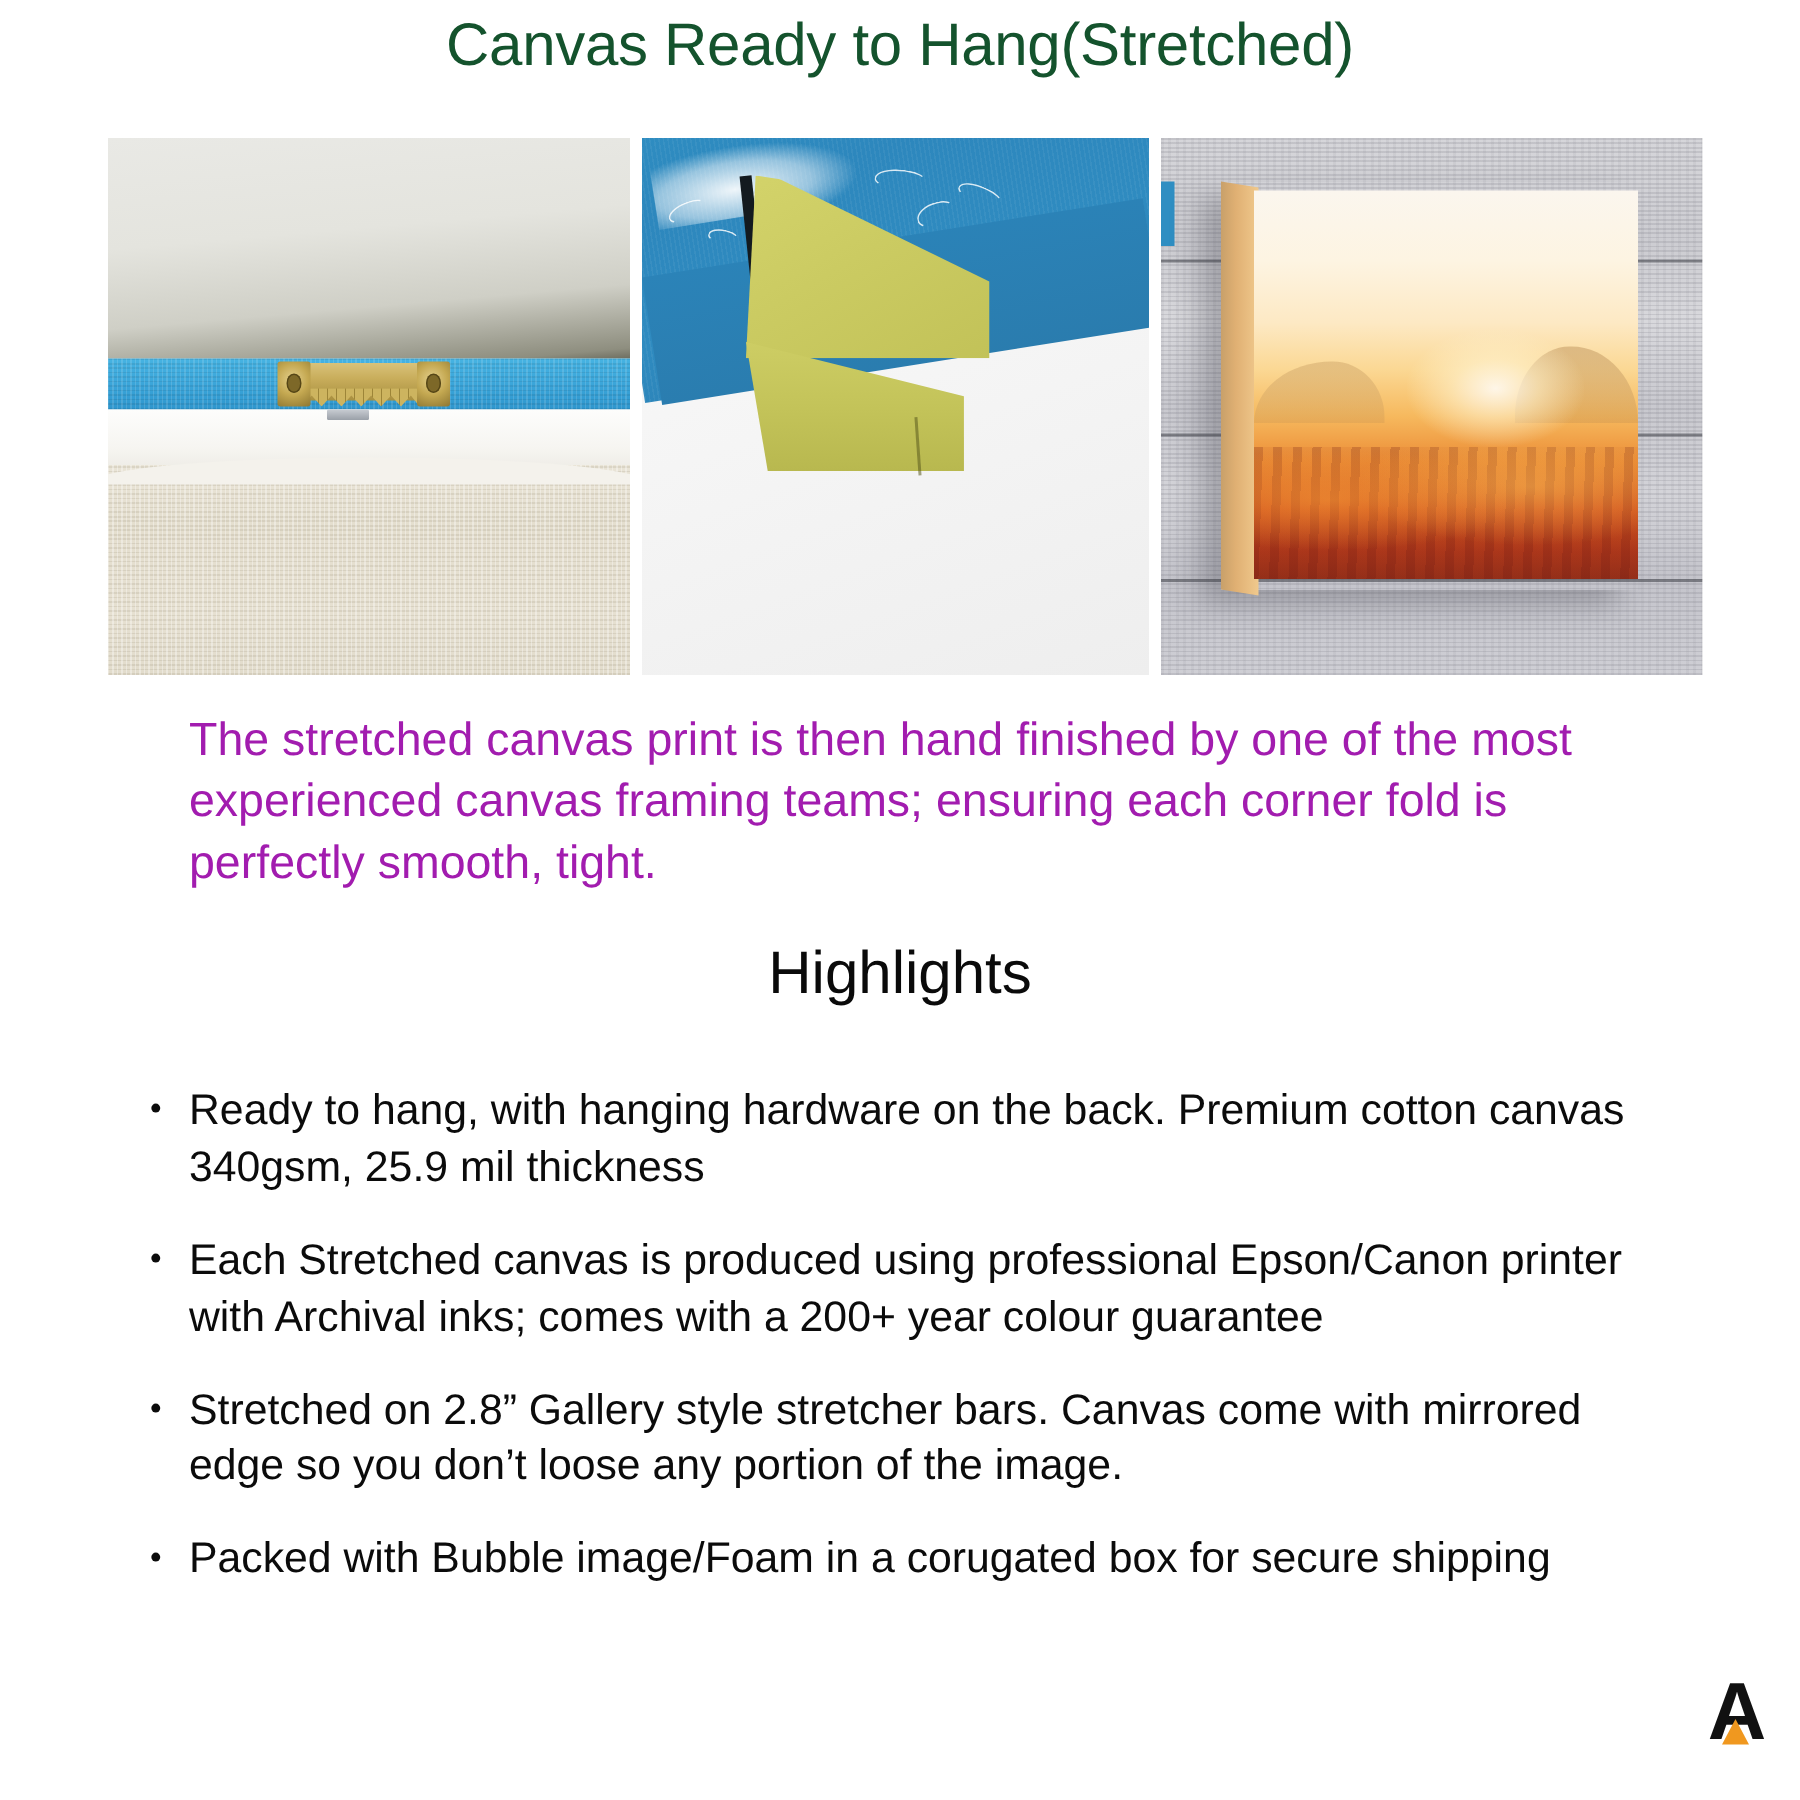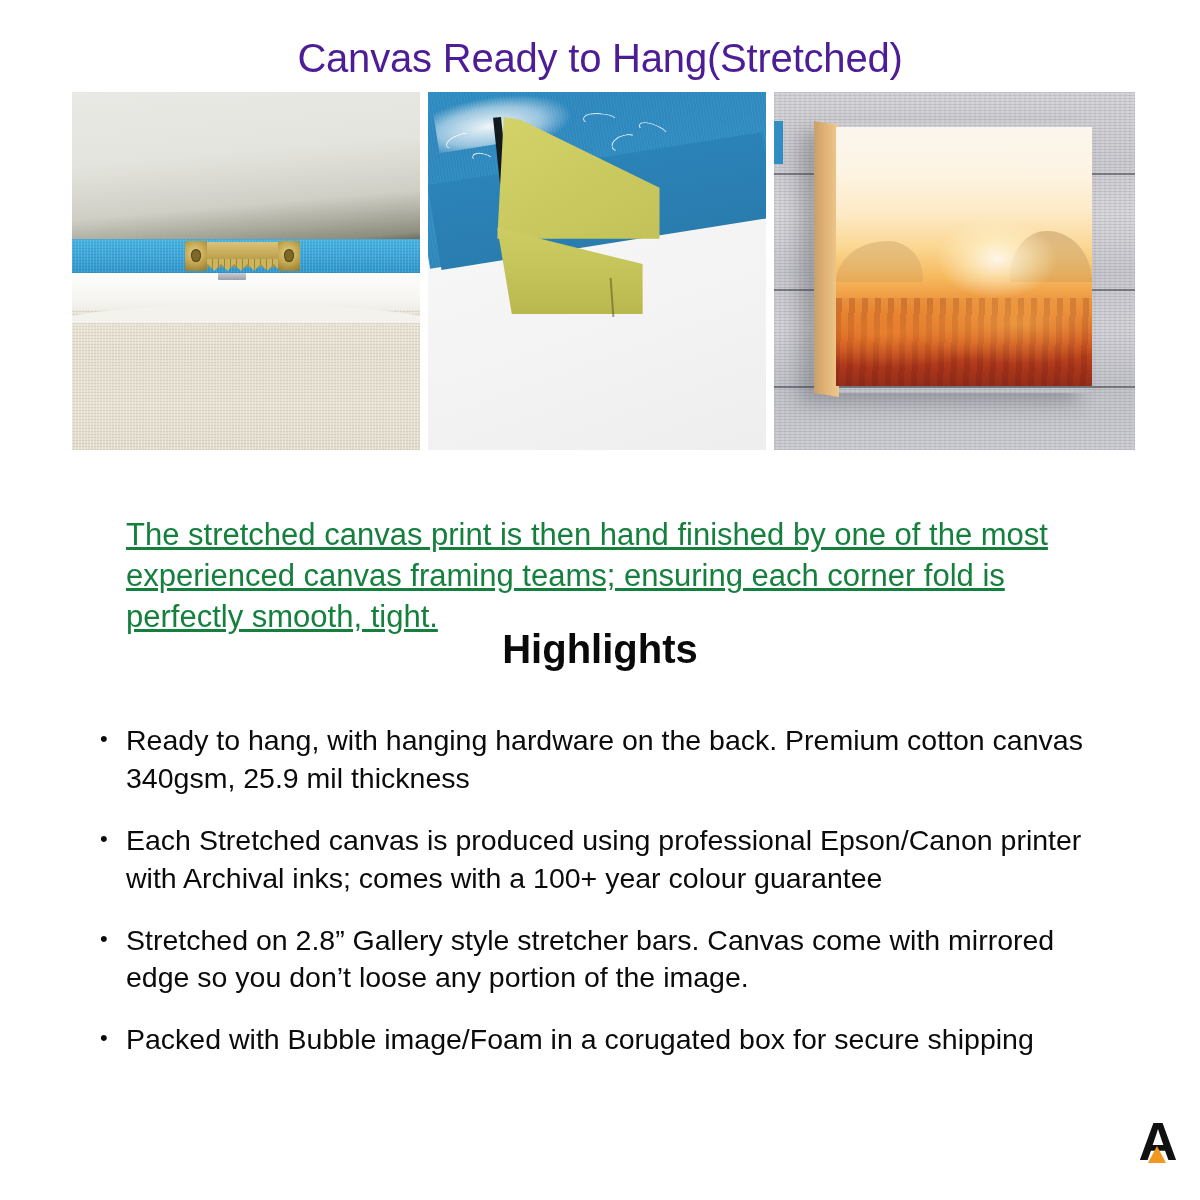--- a/index.html
+++ b/index.html
@@ -11,23 +11,23 @@
     overflow:hidden;
     position:relative;
   }
 
   
   .page-title{
     text-align:center;
     font-size:40px;
     font-weight:400;
     letter-spacing:-0.2px;
-    padding-top:37px;
+    padding-top:9px;
     line-height:1.06;
-    color:#4c1d95;
+    color:#14532d;
   }
 
   
   .gallery{
     position:absolute;
     left:72px;
     top:92px;
     width:1063px;
     height:358px;
     display:flex;
@@ -237,28 +237,28 @@
   .s3-town{
     position:absolute; left:0; bottom:0; width:100%; height:34%;
     background:
       radial-gradient(ellipse at 20% 40%,rgba(255,170,60,.45) 0%,rgba(255,170,60,0) 45%),
       radial-gradient(ellipse at 72% 30%,rgba(255,200,90,.45) 0%,rgba(255,200,90,0) 45%),
       repeating-linear-gradient(92deg,rgba(130,40,22,.30) 0 6px,rgba(190,80,30,.12) 6px 13px);
   }
 
   
   .intro{
-    position:absolute; left:126px; top:514px; width:950px;
-    font-size:31px; line-height:1.33; color:#15803d;text-decoration:underline;
+    position:absolute; left:126px; top:472px; width:950px;
+    font-size:31px; line-height:1.33; color:#a21caf;
   }
 
   
   .highlights-title{
     position:absolute; left:0; top:627px; width:1200px;
-    text-align:center; font-size:40px; font-weight:700; color:#0a0a0a;
+    text-align:center; font-size:40px; font-weight:400; color:#0a0a0a;
   }
   .bullets{
     position:absolute; left:100px; top:722px; width:1020px;
     font-family:"Liberation Sans Narrow","Liberation Sans", sans-serif;
     font-stretch:condensed;
   }
   .bullet{
     display:flex; margin-bottom:24px;
     font-size:28.5px; line-height:1.33; color:#0b0b0b;
   }
@@ -352,21 +352,21 @@
 
 <h2 class="highlights-title">Highlights</h2>
 
 <div class="bullets">
   <div class="bullet">
     <span class="dot">•</span>
     <span class="txt">Ready to hang,  with hanging hardware on the back.  Premium cotton canvas 340gsm, 25.9 mil thickness</span>
   </div>
   <div class="bullet">
     <span class="dot">•</span>
-    <span class="txt">Each Stretched canvas is produced using professional Epson/Canon printer with Archival inks; comes with a 100+ year colour guarantee</span>
+    <span class="txt">Each Stretched canvas is produced using professional Epson/Canon printer with Archival inks; comes with a 200+ year colour guarantee</span>
   </div>
   <div class="bullet">
     <span class="dot">•</span>
     <span class="txt">Stretched on 2.8” Gallery style stretcher bars. Canvas come with mirrored edge so you don’t loose any portion of the image.</span>
   </div>
   <div class="bullet">
     <span class="dot">•</span>
     <span class="txt">Packed with Bubble image/Foam in a corugated box for secure shipping</span>
   </div>
 </div>

